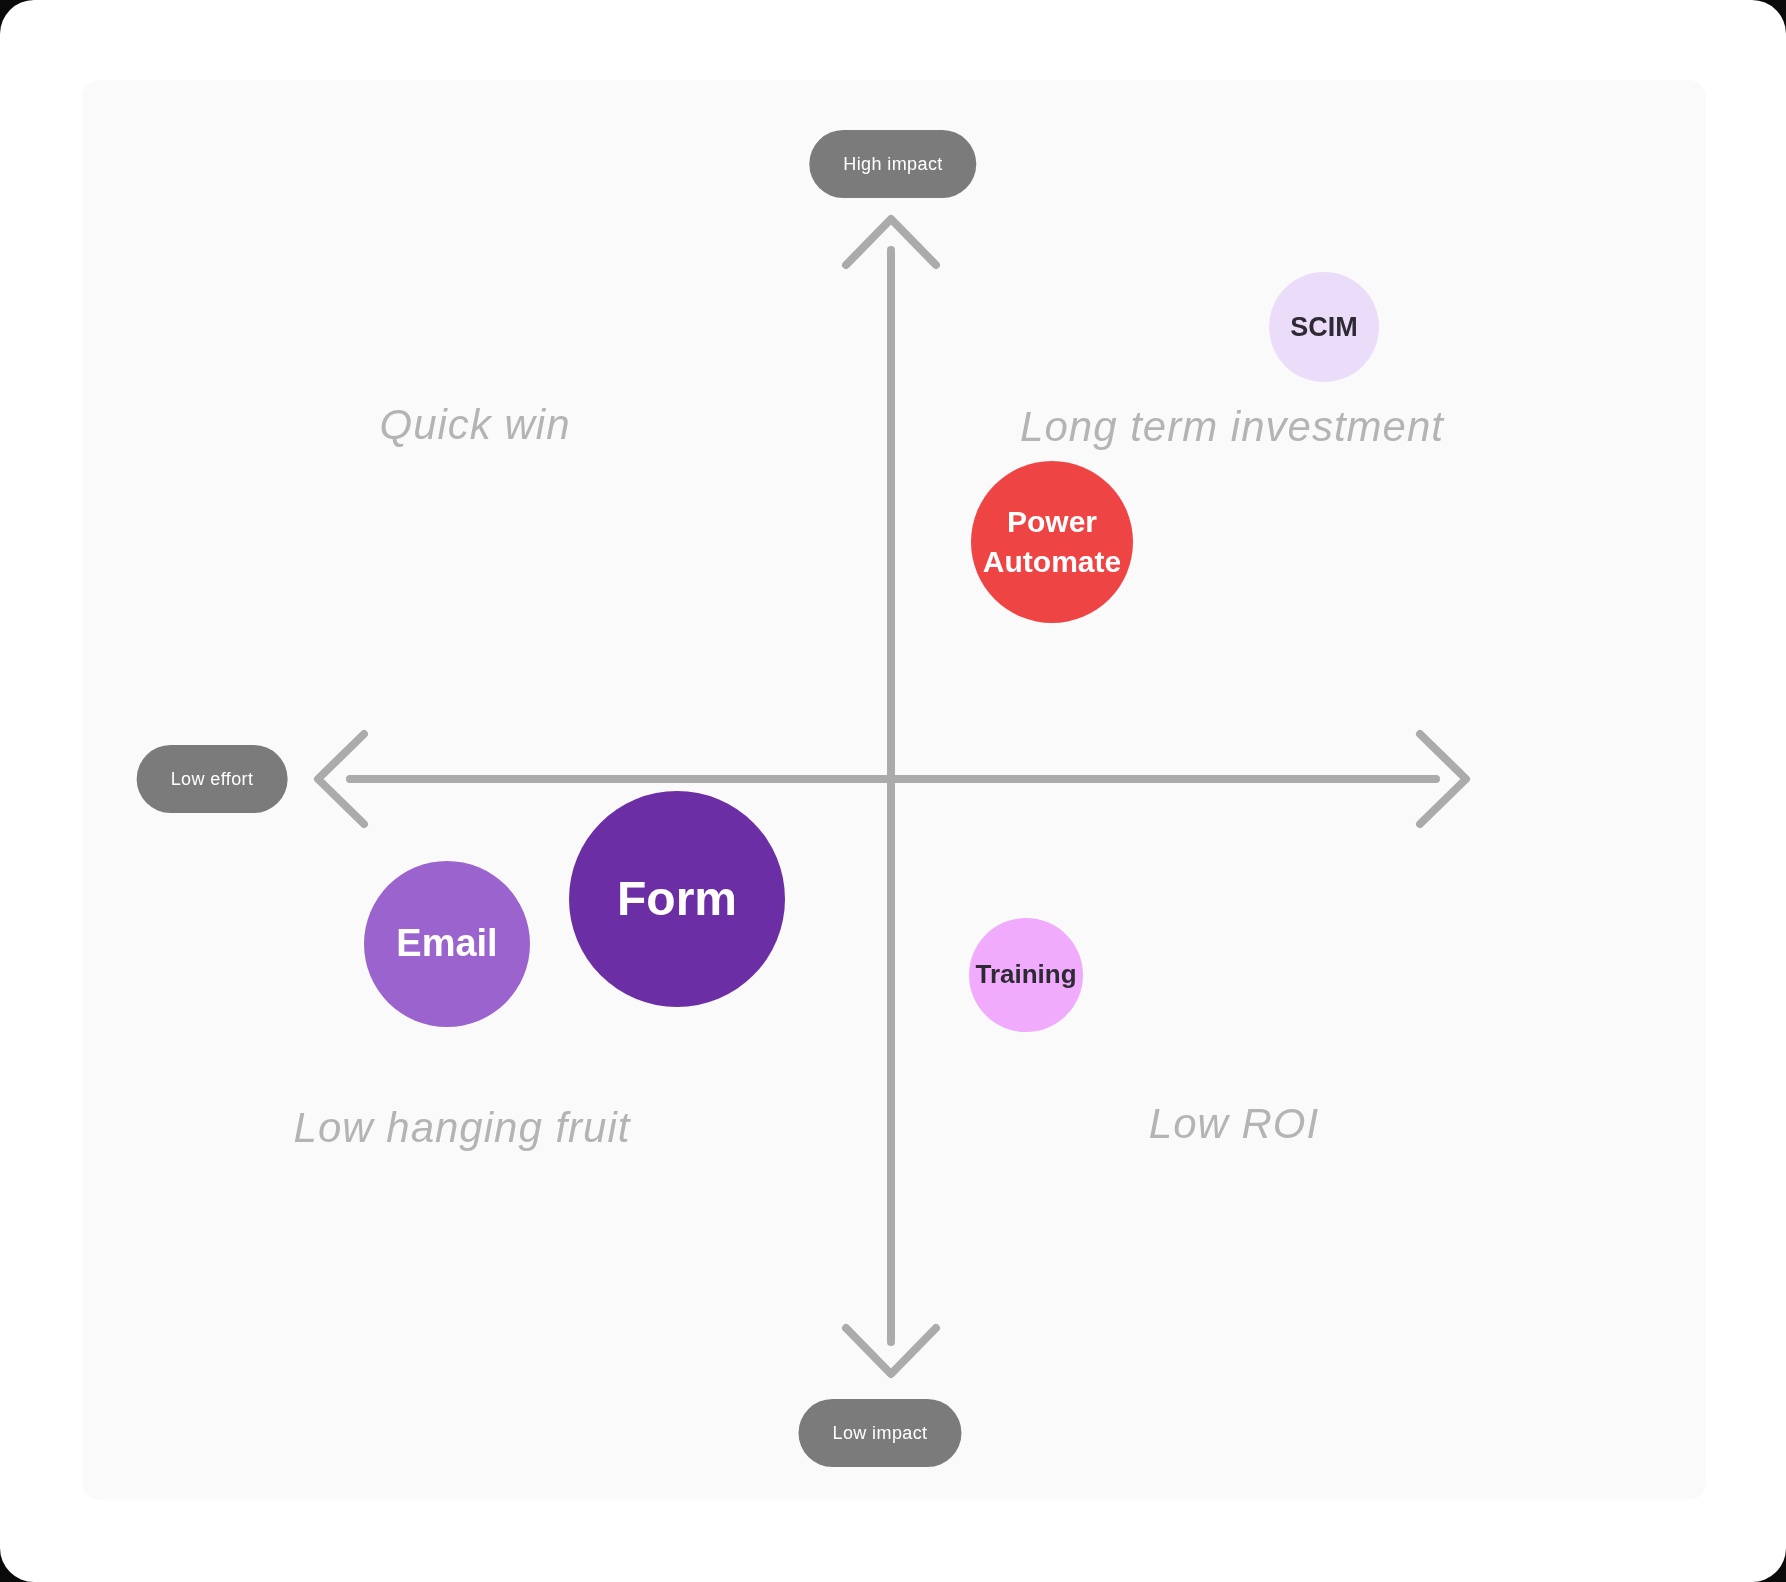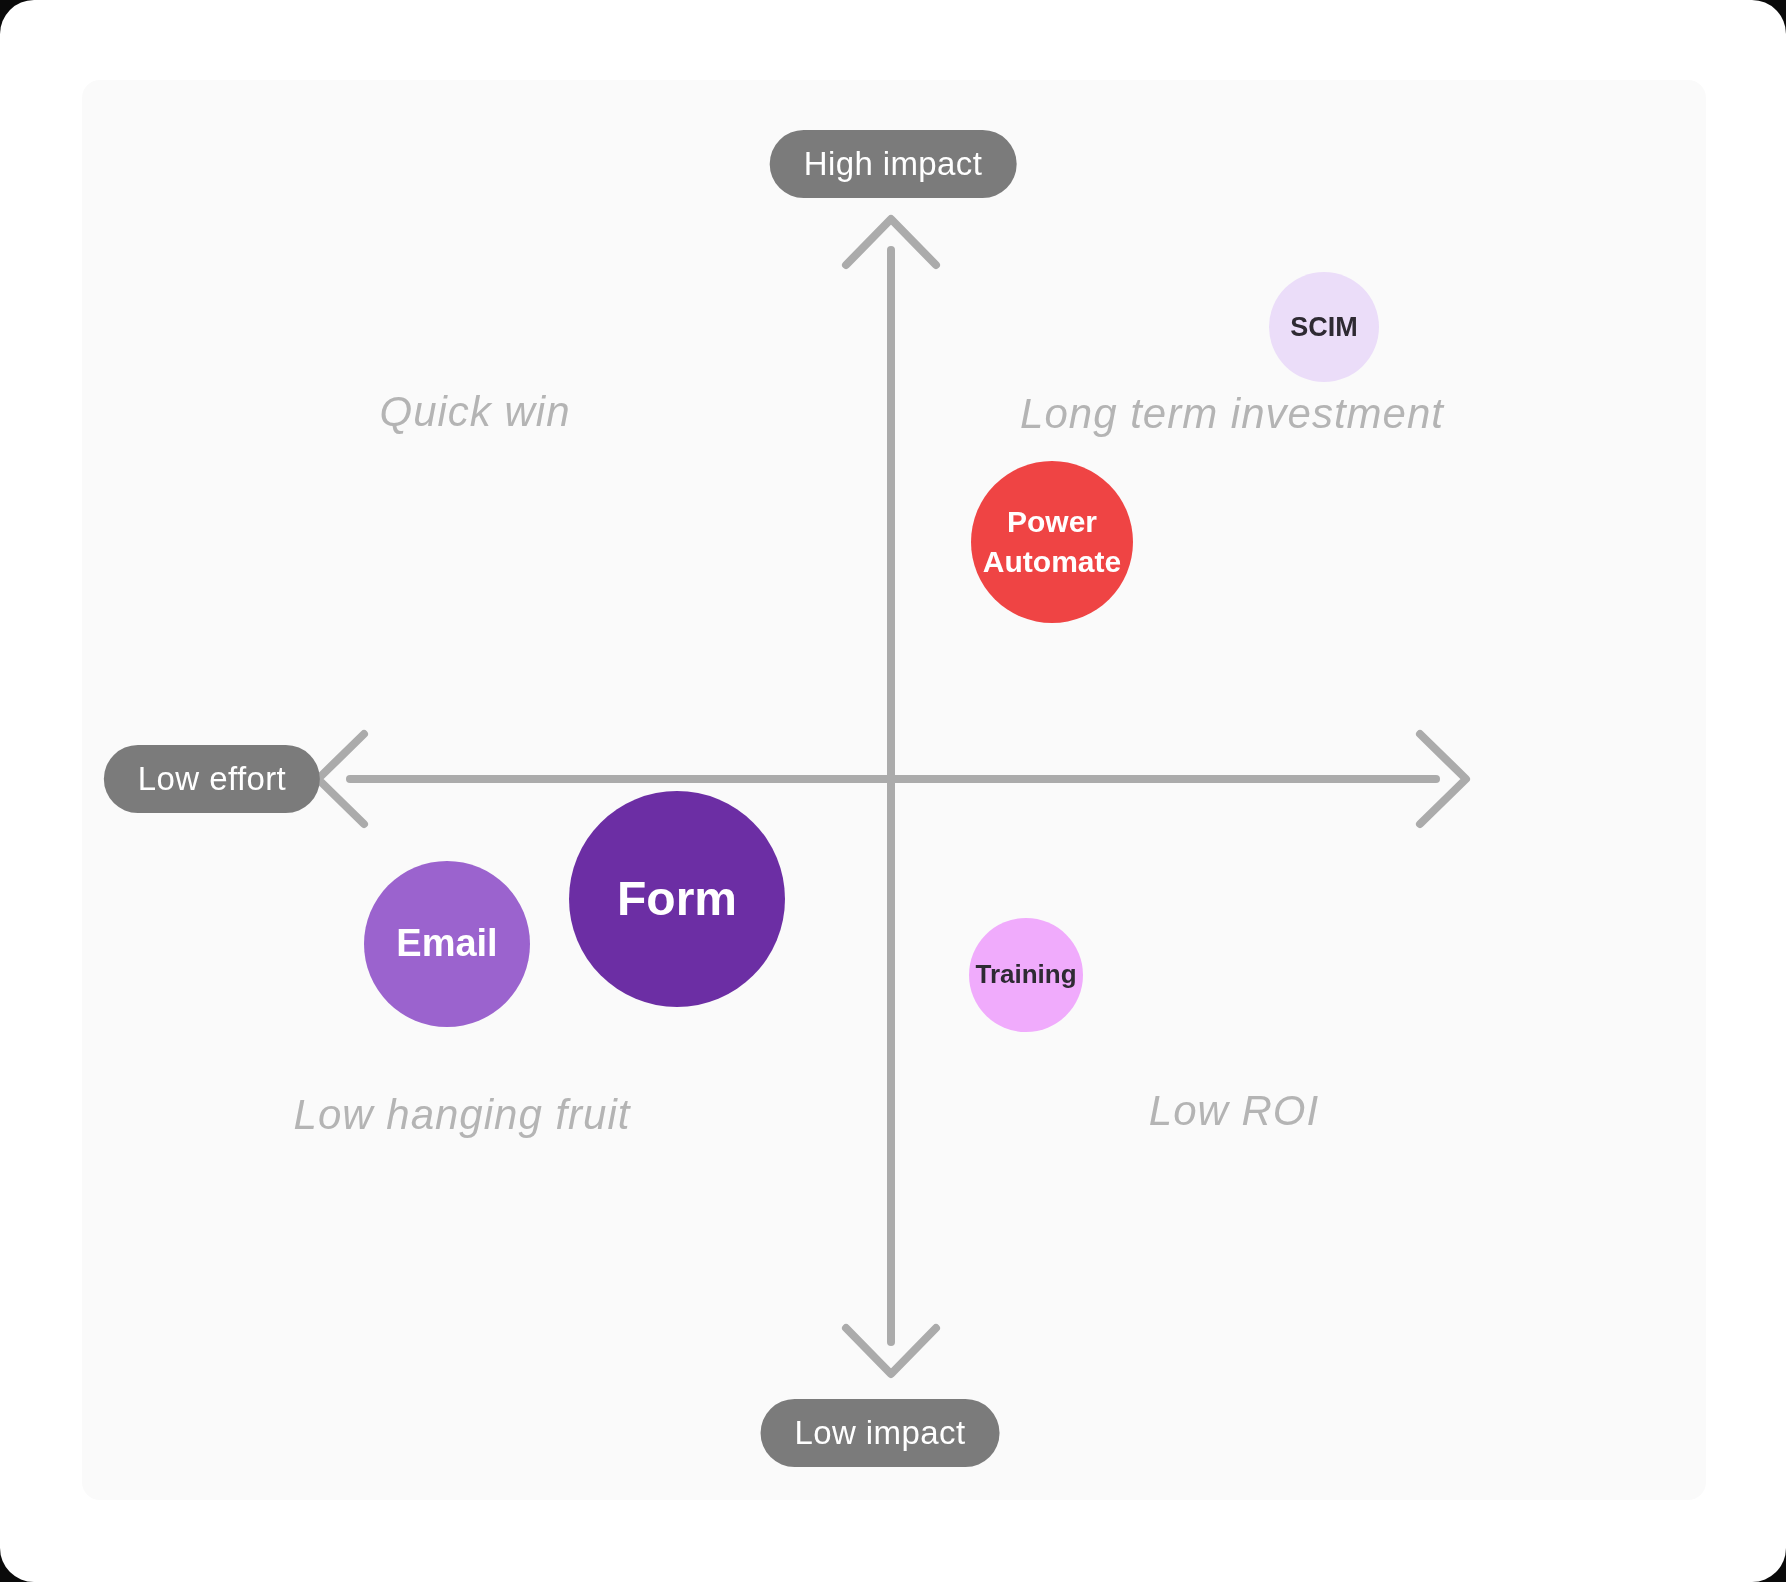--- a/index.html
+++ b/index.html
@@ -48,36 +48,37 @@
     position:absolute;
     transform:translate(-50%,-50%);
     background:var(--pill-bg);
     color:var(--pill-text);
     height:68px;
     padding:0 34px;
     border-radius:34px;
     display:inline-flex;
     align-items:center;
     justify-content:center;
-    font-size:33px;
+    font-size:18px;
     letter-spacing:0.4px;
     white-space:nowrap;
   }
   .pill-top{left:893px; top:164px;}
   .pill-bottom{left:880px; top:1433px;}
   .pill-left{left:212px; top:779px;}
   .pill-right{left:1566px; top:778px;}
   .quadrant-label{
     position:absolute;
     transform:translate(-50%,-50%);
     color:var(--quadrant-text);
     font-style:italic;
     font-size:42px;
     letter-spacing:1px;
     white-space:nowrap;
+    margin-top:13px;
   }
   .q-tl{left:475px; top:412px;}
   .q-tr{left:1232px; top:414px;}
   .q-bl{left:462px; top:1115px;}
   .q-br{left:1234px; top:1111px;}
   .bubble{
     position:absolute;
     border-radius:50%;
     display:flex;
     align-items:center;

